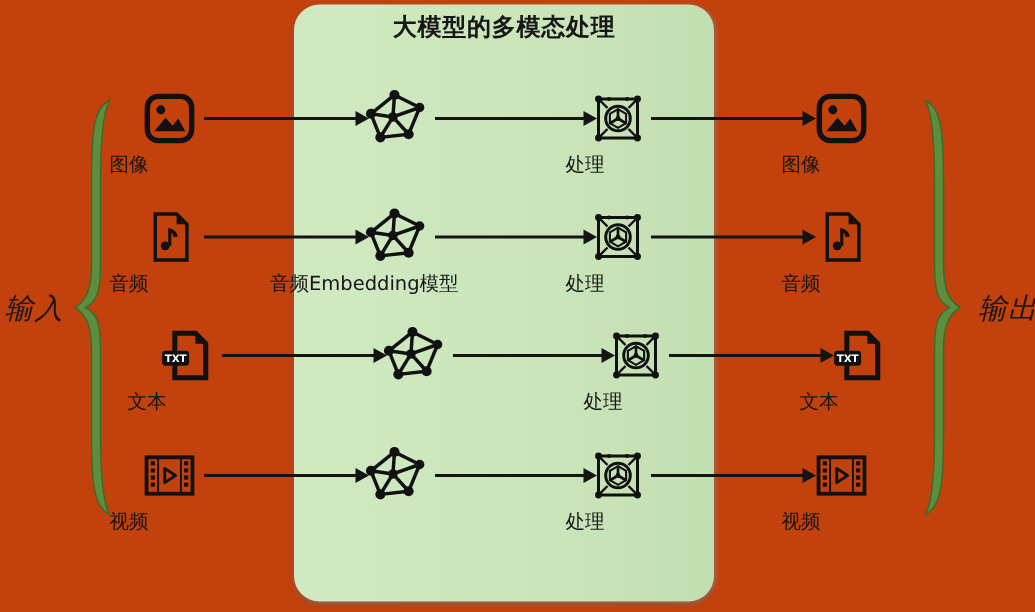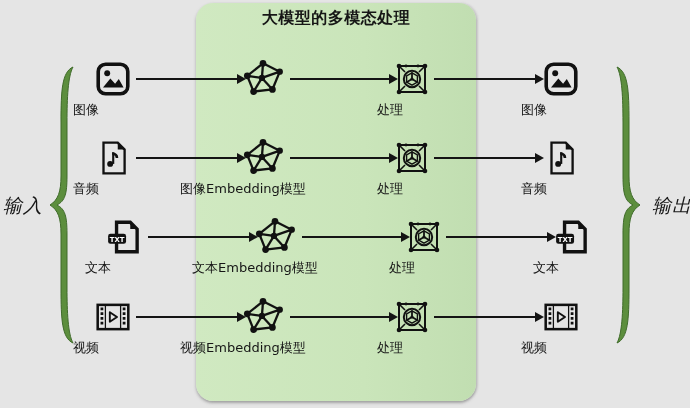--- a/index.html
+++ b/index.html
@@ -1,19 +1,19 @@
 <!DOCTYPE html>
 <html><head>
 <meta charset="utf-8">
 <style>
   html,body{margin:0;padding:0;background:#ffffff;}
   .stage{
     position:relative;width:690px;height:408px;overflow:hidden;
     font-family:"DejaVu Sans","Liberation Sans",sans-serif;color:#161616;
-    background:#e5e5e5;
+    background:#c2410c;
   }
   .panel{
     position:absolute;left:196px;top:3px;width:280px;height:398px;
     border-radius:17px;
     background:linear-gradient(90deg,#d0e9c1 0%,#cae5ba 60%,#c1deb1 100%);
     box-shadow:0 2px 3px rgba(110,110,110,.55),2px 0 2px rgba(150,150,150,.25);
   }
   .title{
     position:absolute;left:196px;top:8px;width:280px;text-align:center;
     font-size:16px;font-weight:bold;letter-spacing:.5px;
@@ -198,21 +198,21 @@
             <use href="#sym-process"></use>
           </svg>
       </span>
       <div class="arrow a3"></div>
       <span class="icn tgt">
         <svg viewBox="0 0 36 36">
             <use href="#sym-audio-file" xlink:href="#sym-audio-file"></use>
           </svg>
       </span>
       <div class="lbl src-lbl">音频</div>
-      <div class="lbl emb-lbl">图像Embedding模型</div>
+      <div class="lbl emb-lbl">音频Embedding模型</div>
       <div class="lbl proc-lbl">处理</div>
       <div class="lbl tgt-lbl">音频</div>
     </div>
 
     <div class="row" style="top: 197px; margin-left: 12px;">
       <span class="icn src">
         <svg viewBox="0 0 36 36">
             <use href="#sym-text-file" xlink:href="#sym-text-file"></use>
           </svg>
       </span>
@@ -228,21 +228,20 @@
             <use href="#sym-process"></use>
           </svg>
       </span>
       <div class="arrow a3"></div>
       <span class="icn tgt">
         <svg viewBox="0 0 36 36">
             <use href="#sym-text-file" xlink:href="#sym-text-file"></use>
           </svg>
       </span>
       <div class="lbl src-lbl">文本</div>
-      <div class="lbl emb-lbl">文本Embedding模型</div>
       <div class="lbl proc-lbl">处理</div>
       <div class="lbl tgt-lbl">文本</div>
     </div>
 
     <div class="row" style="top: 277px;">
       <span class="icn src">
         <svg viewBox="0 0 36 36">
             <use href="#sym-video-film" xlink:href="#sym-video-film"></use>
           </svg>
       </span>
@@ -258,19 +257,18 @@
             <use href="#sym-process"></use>
           </svg>
       </span>
       <div class="arrow a3"></div>
       <span class="icn tgt">
         <svg viewBox="0 0 36 36">
             <use href="#sym-video-film" xlink:href="#sym-video-film"></use>
           </svg>
       </span>
       <div class="lbl src-lbl">视频</div>
-      <div class="lbl emb-lbl">视频Embedding模型</div>
       <div class="lbl proc-lbl">处理</div>
       <div class="lbl tgt-lbl">视频</div>
     </div>
   </div>
 
 </div>
 
 </body></html>

